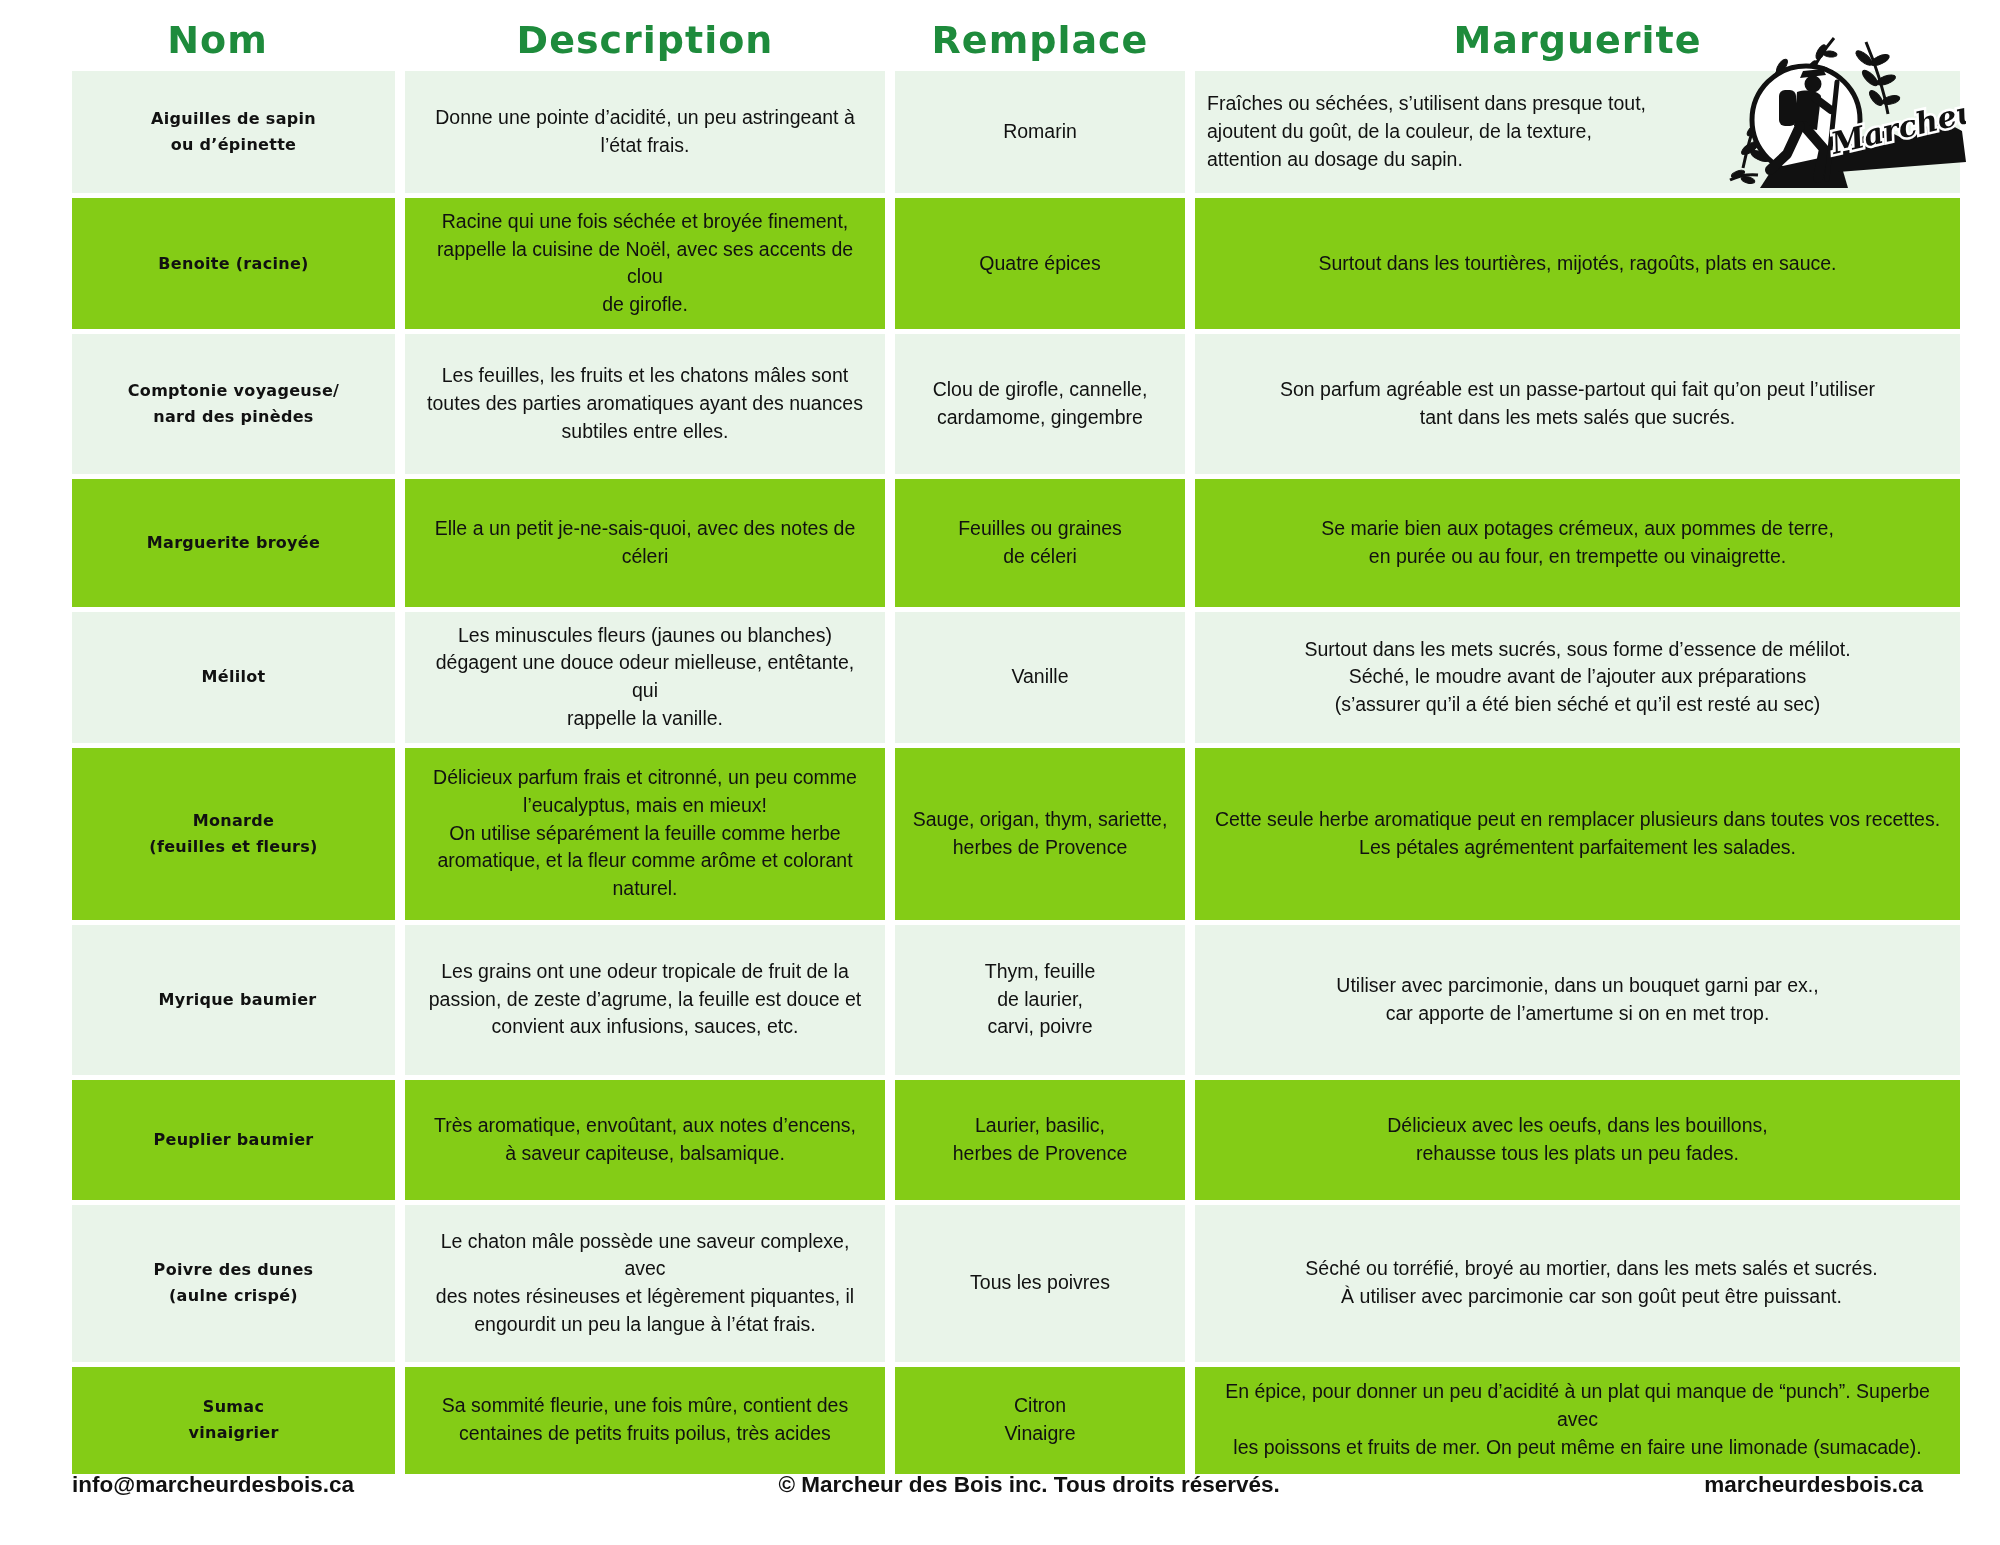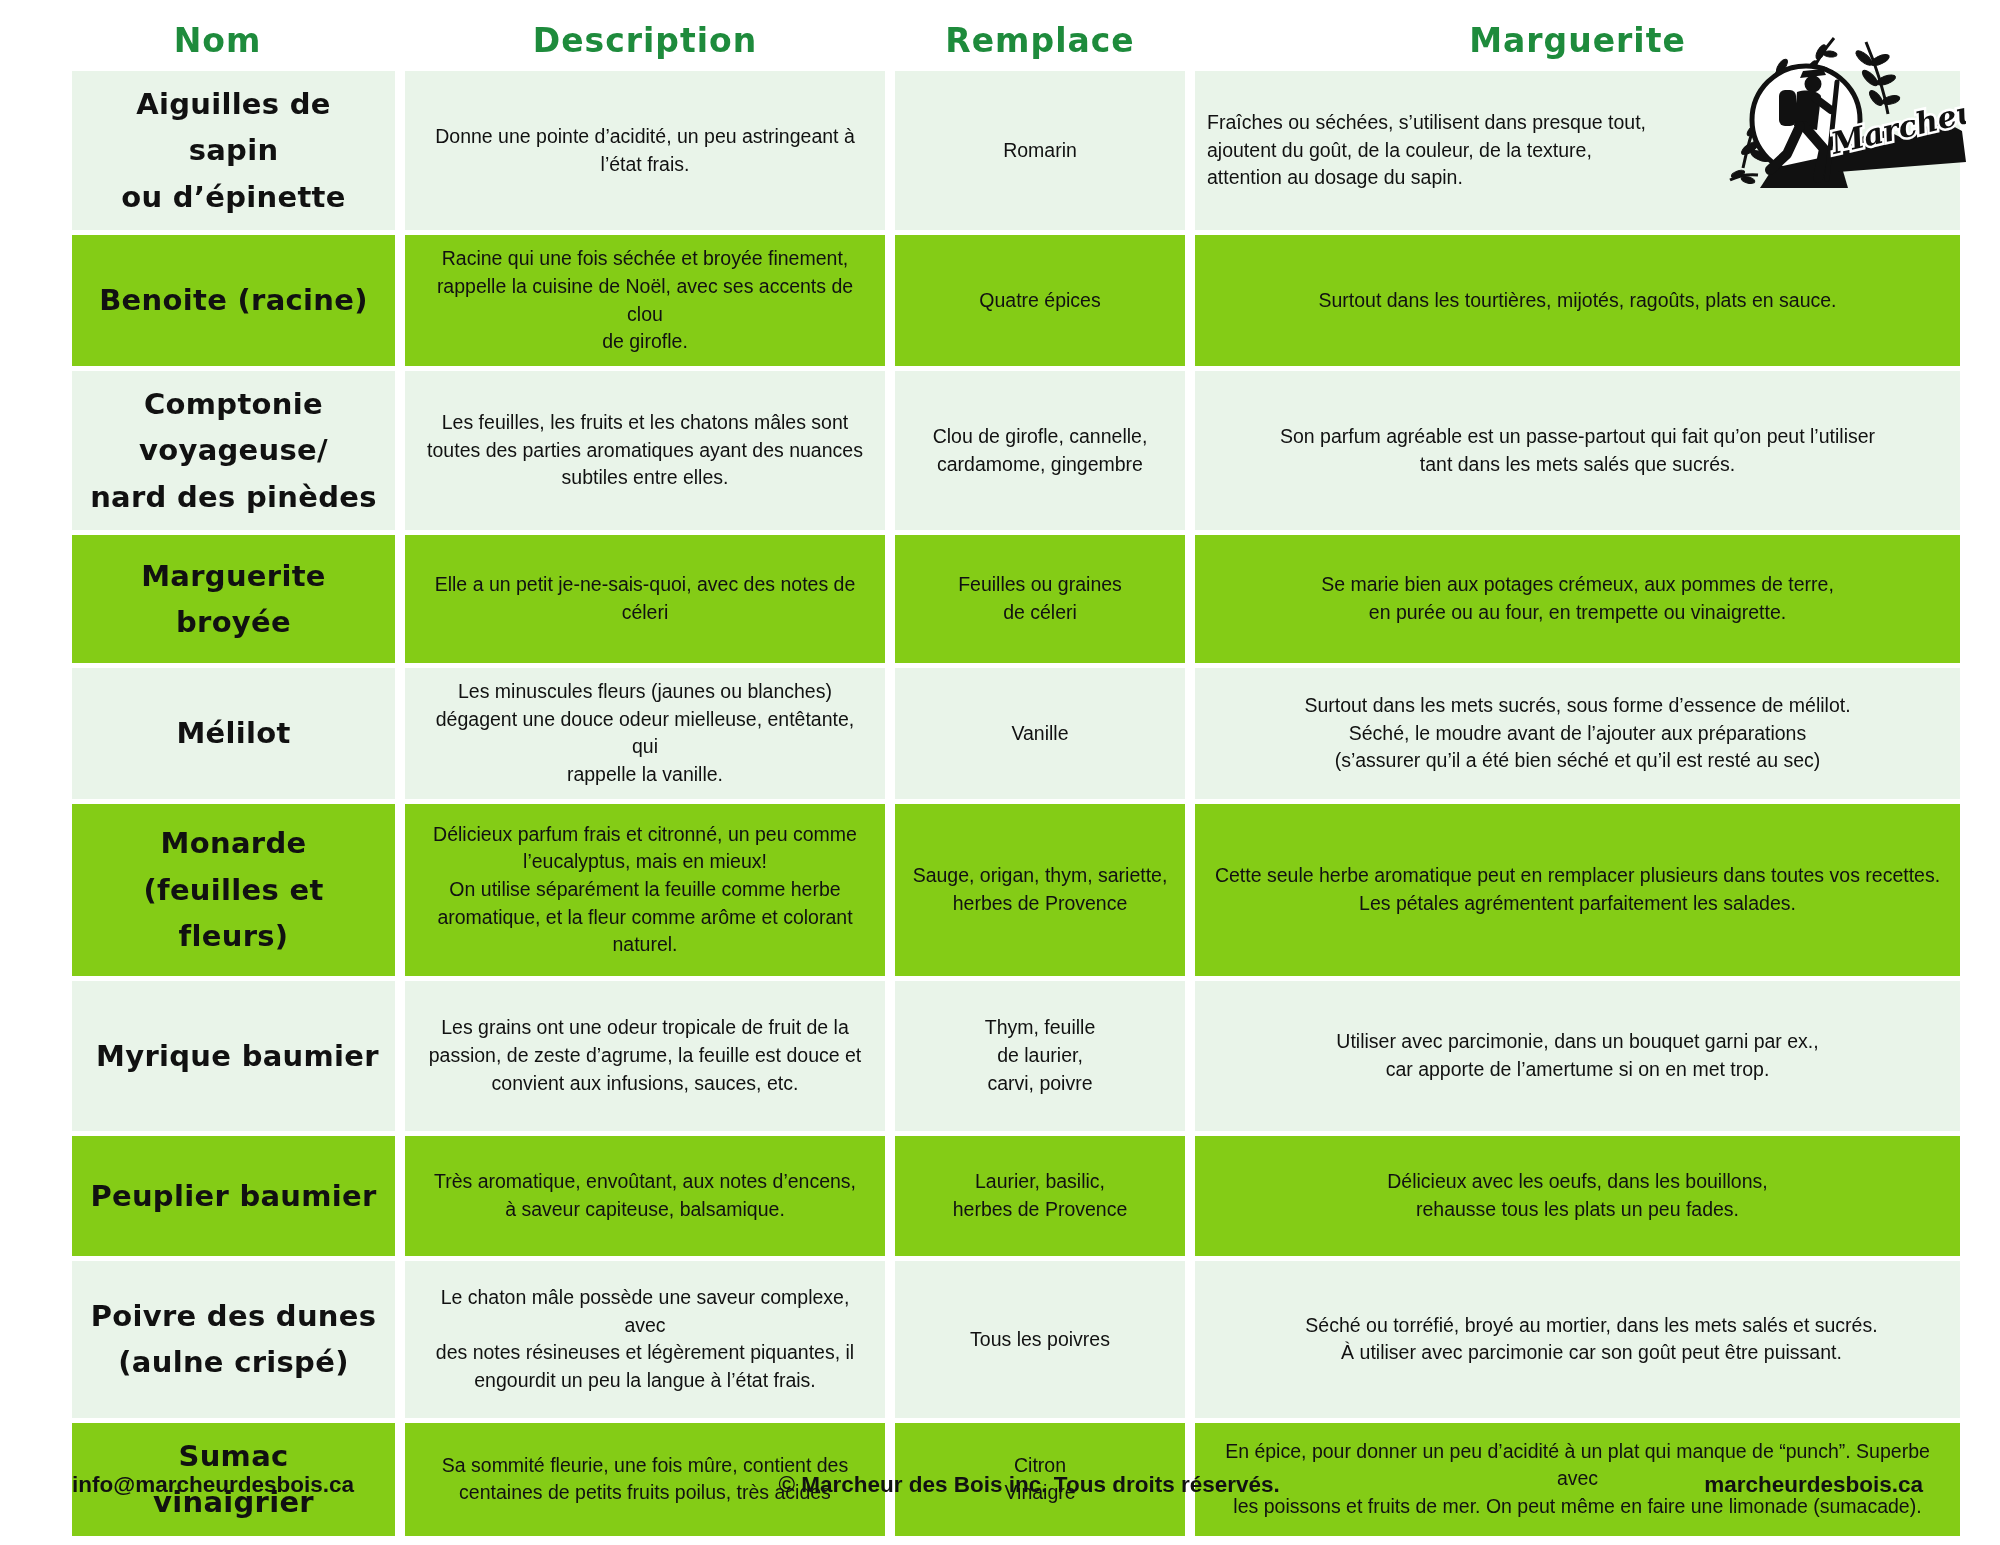--- a/index.html
+++ b/index.html
@@ -10,32 +10,32 @@
   }
   .grid {
     position:absolute; left:40px; top:14px;
     display:grid;
     grid-template-columns:355px 480px 290px 765px;
     column-gap:10px; row-gap:5px;
   }
   .hcell {
     height:52px; display:flex; align-items:center; justify-content:center;
     font-family:"DejaVu Sans", sans-serif; font-weight:bold;
-    font-size:33px; letter-spacing:1px; color:#1e8b3c;
+    font-size:38px; letter-spacing:1px; color:#1e8b3c;
   }
   .cell {
     display:flex; align-items:center; justify-content:center;
     text-align:center; white-space:pre-line;
     padding:10px 16px; box-sizing:border-box;
     font-size:19.5px; line-height:1.42; background:#84cc16;
   }
   .cell.green { background:#e9f4e9; }
   .cell.name {
     font-family:"DejaVu Sans", sans-serif; font-weight:bold;
-    font-size:29px; line-height:1.6; letter-spacing:0.3px;margin-left:32px;
+    font-size:16px; line-height:1.6; letter-spacing:0.3px;margin-left:32px;
   }
   .cell.util-left {
     justify-content:flex-start; text-align:left; padding-left:12px; padding-right:300px;
   }
   .logo {
     position:absolute; left:1688px; top:30px; width:278px; height:162px;
   }
   .footer {
     position:absolute; left:0; right:0; top:1472px;
     display:flex; justify-content:space-between; align-items:center;

